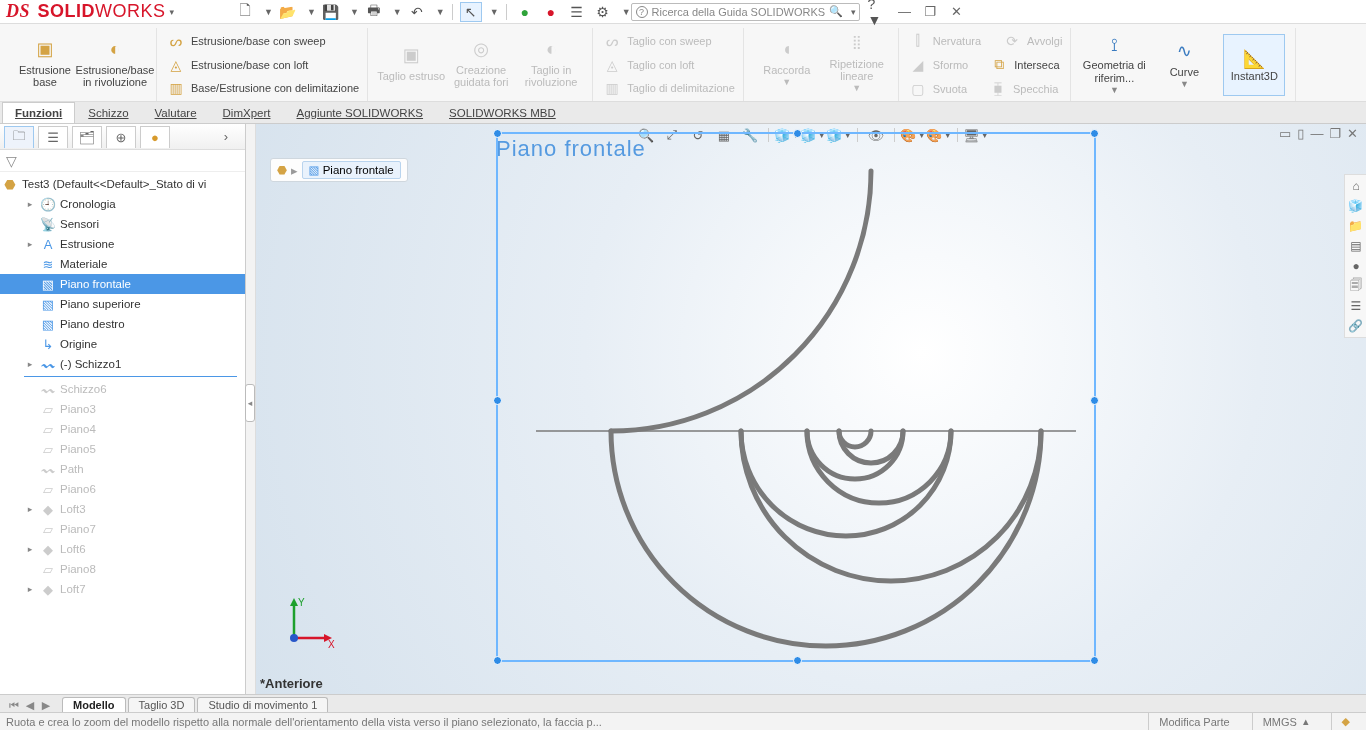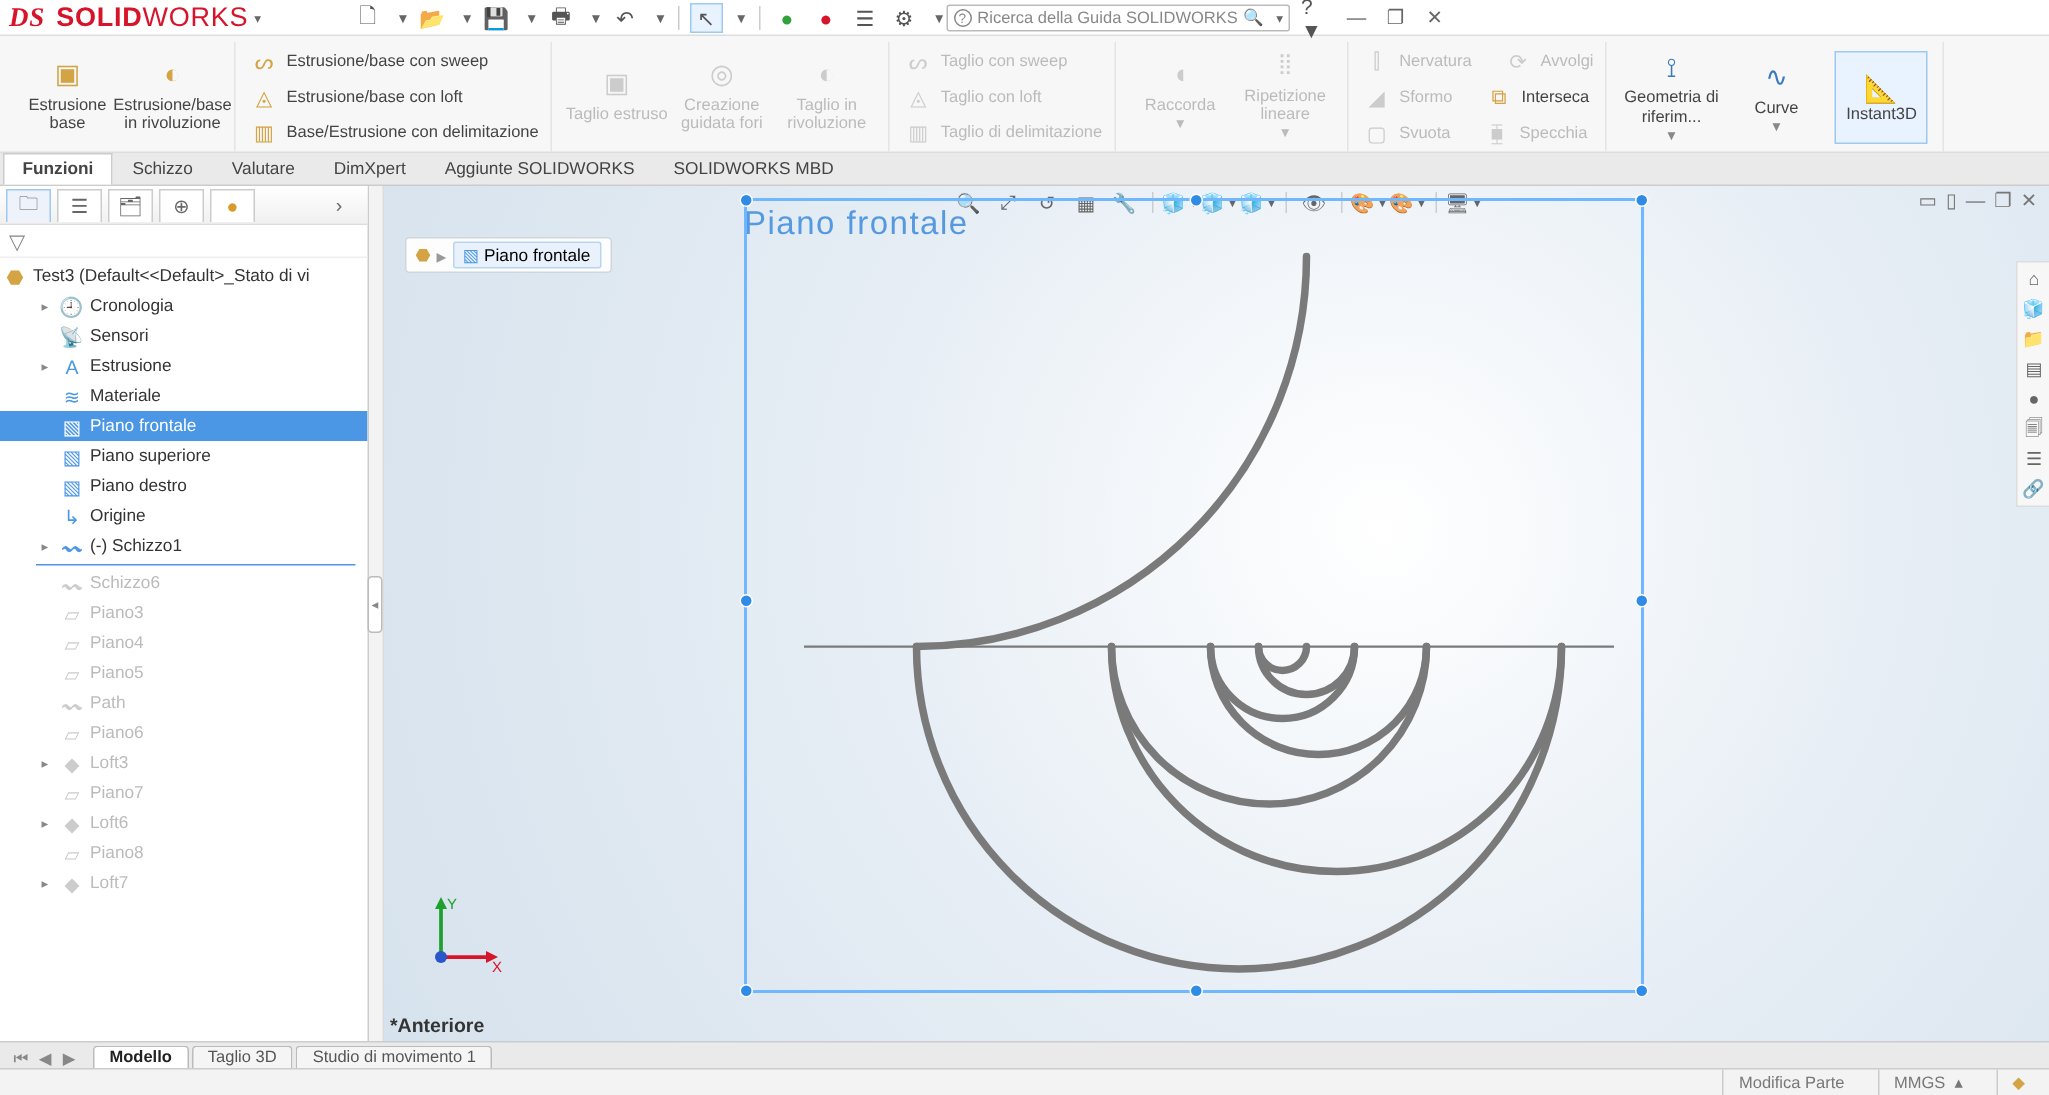--- a/index.html
+++ b/index.html
@@ -28,21 +28,21 @@
 .rbtn-big.disabled .ic { color: #ccc; }
 .rgrp.hrows { justify-content: center; gap: 2px; }
 .rbtn-row { display: flex; align-items: center; gap: 6px; font-size: 11px; color: #444; height: 22px; padding: 0 2px; }
 .rbtn-row .ic { width: 18px; height: 18px; display: flex; align-items: center; justify-content: center; color: #d4a344; font-size: 14px; }
 .rbtn-row.disabled .ic { color: #ccc; }
 .instant3d { width: 62px; height: 62px; border: 1px solid #9ec9f0; background: #e8f3ff; display:flex;flex-direction:column;align-items:center;justify-content:center;font-size:11px;color:#444;margin:4px }
 .instant3d .ic{font-size:18px;color:#e0ba73}
 
 
 .tabstrip { height: 22px; background: #eaeaea; border-bottom: 1px solid #ccc; display: flex; align-items: stretch; padding-left: 2px; }
-.tab { padding: 6px 12px; font-size: 11.5px; color: #444; border: 1px solid transparent; border-bottom: none; display:flex;align-items:center; }
+.tab { padding: 6px 12px; font-size: 11.5px; color: #444; border: 1px solid transparent; border-bottom: none; display:flex;align-items:center;text-decoration:underline; }
 .tab.active { background: #fff; border-color: #ccc; font-weight: 600; }
 
 
 .main { position: absolute; top: 124px; bottom: 34px; left: 0; right: 0; display: flex; }
 
 
 .tree-pane { width: 246px; border-right: 1px solid #ccc; display: flex; flex-direction: column; background: #fff; }
 .tree-tabs { height: 26px; display: flex; align-items: center; border-bottom: 1px solid #ddd; background: linear-gradient(#fff,#f0f0f0); padding: 0 4px; gap:4px; }
 .tree-tabs .tb { width: 30px; height: 22px; display:flex;align-items:center;justify-content:center;border:1px solid #ccc;border-bottom:none;background:#fff;font-size:13px;color:#666;}
 .tree-tabs .tb.active{background:#eef3fb;border-color:#9ec9f0}
@@ -485,17 +485,18 @@
   <span class="navbtn">⏮</span>
   <span class="navbtn">◀</span>
   <span class="navbtn">▶</span>
   <span style="width:8px"></span>
   <div class="mtab active">Modello</div>
   <div class="mtab">Taglio 3D</div>
   <div class="mtab">Studio di movimento 1</div>
 </div>
 
 <div class="status">
+  <span>Ruota e crea lo zoom del modello rispetto alla normale dell'orientamento della vista verso il piano selezionato, la faccia p...</span>
   <span class="fill"></span>
   <span class="cell">Modifica Parte</span>
   <span class="cell"><span>MMGS</span>&nbsp;&nbsp;▴</span>
   <span class="cell" style="color:#d4a344">◆</span>
 </div>
 
 </body></html>

